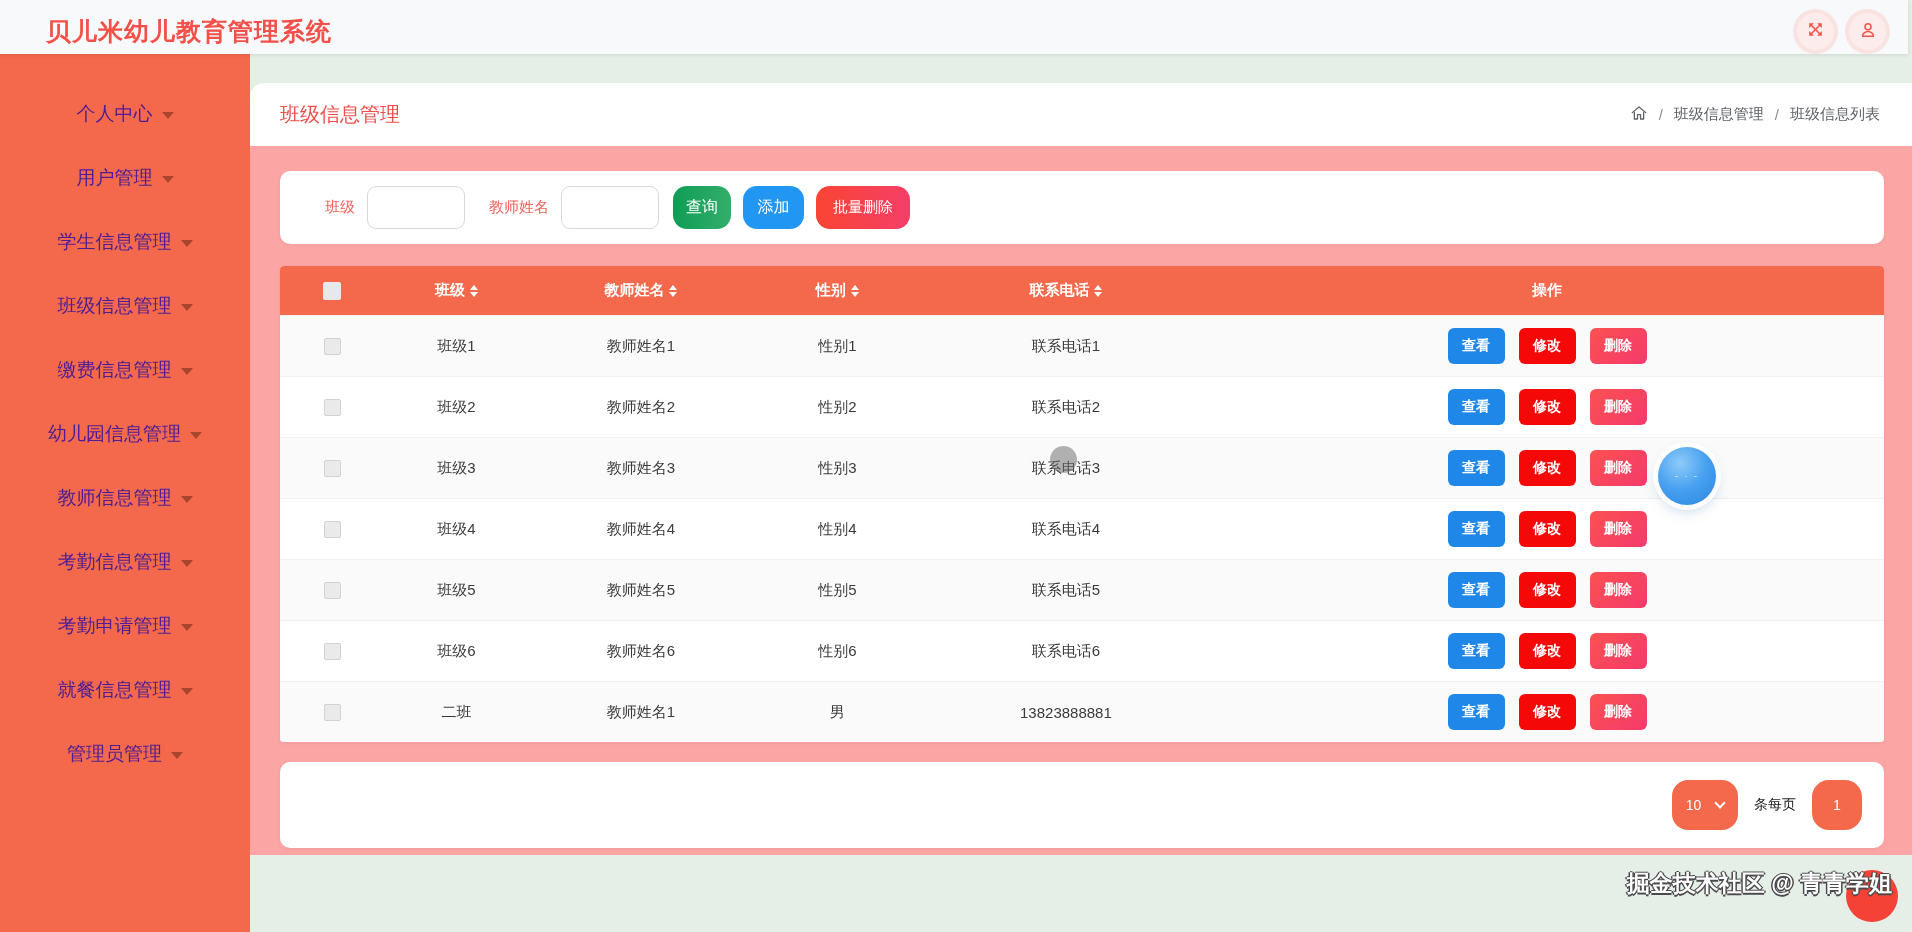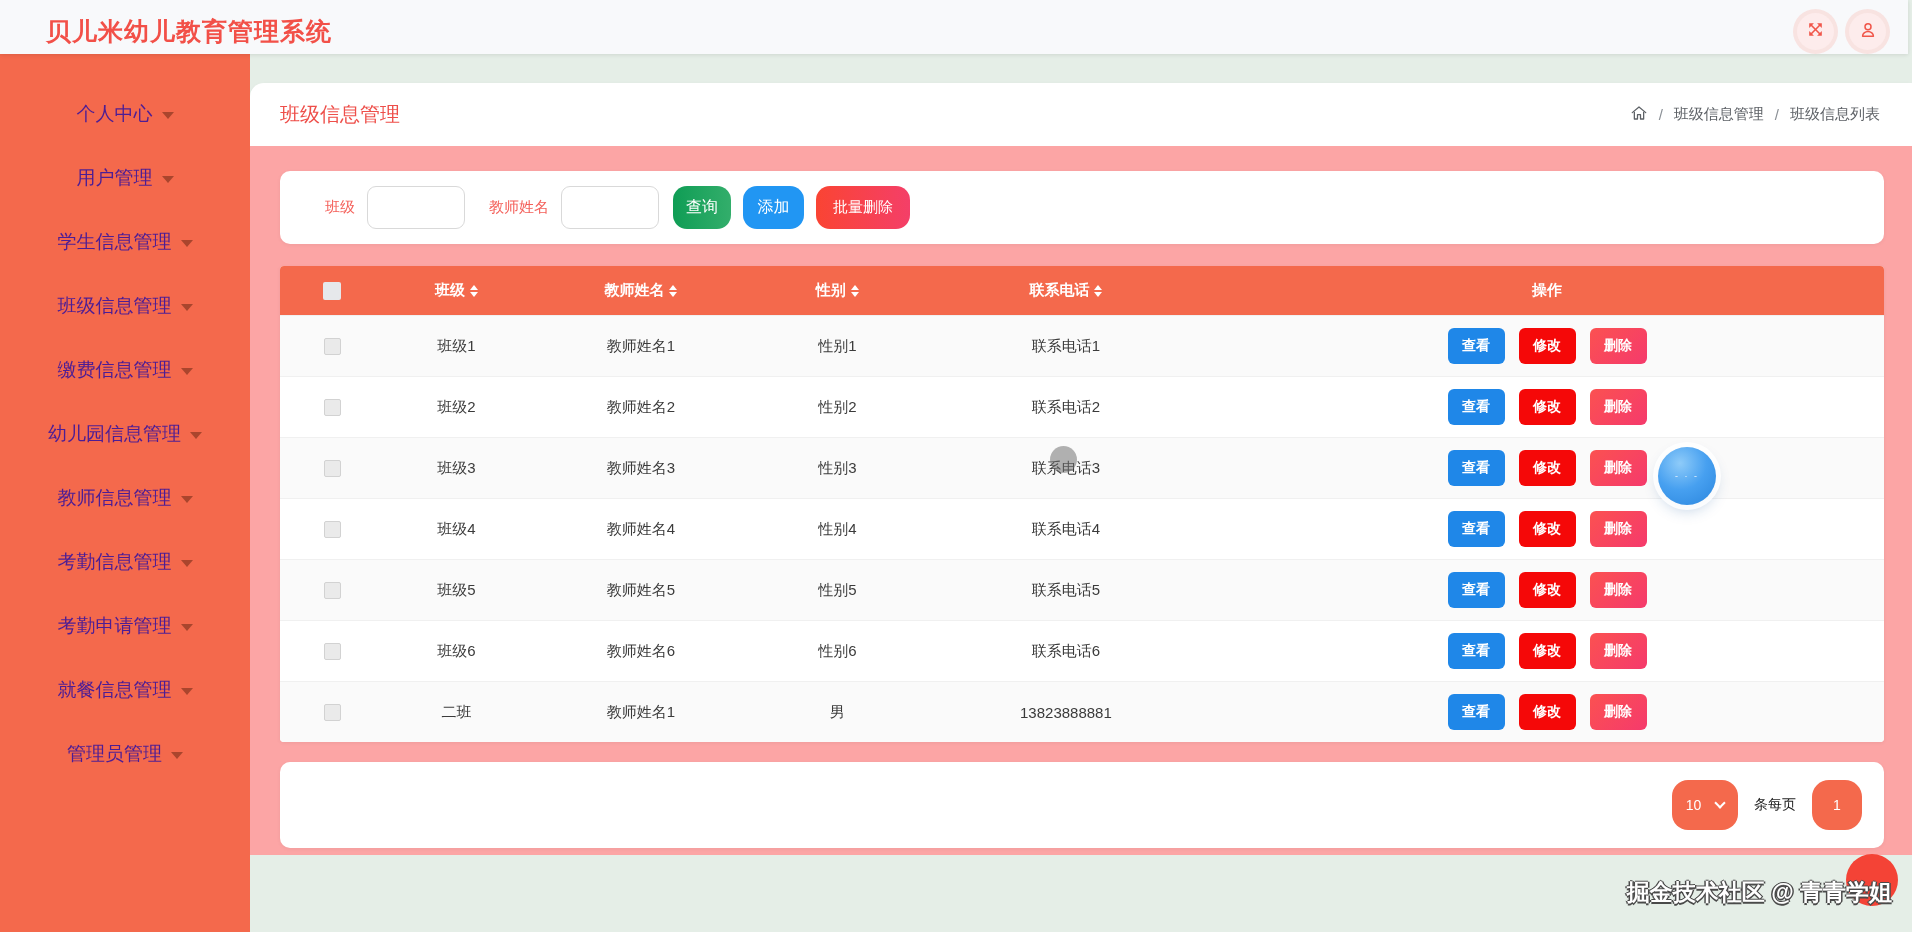--- a/index.html
+++ b/index.html
@@ -120,21 +120,21 @@
   .wm-dot { position:absolute; left:434px; top:24px; width:27px; height:27px; border-radius:50%; background:#6e6e6e; opacity:.9; }
 
   .float-ball {
     position:absolute; left:1658px; top:447px; width:58px; height:58px; border-radius:50%;
     background:radial-gradient(circle at 38% 28%, #8ecbf9 0%, #47a0f0 48%, #2a85dd 100%);
     box-shadow:0 0 0 5px rgba(255,255,255,.85), 0 6px 14px rgba(30,90,160,.25);
     z-index:60; display:flex; align-items:center; justify-content:center; cursor:pointer; border:none;
   }
   .ball-glyph { color:#eaf4ff; font-size:9px; letter-spacing:2px; }
 
-  .footer-credit { position:absolute; right:12px; bottom:24px; z-index:70; height:56px; display:flex; align-items:flex-end; }
+  .footer-credit { position:absolute; right:12px; bottom:8px; z-index:70; height:56px; display:flex; align-items:flex-start; }
   .credit-circle { position:absolute; right:2px; bottom:2px; width:52px; height:52px; border-radius:50%; background:#f44336; }
   .credit-text {
     position:relative; font-size:23px; font-weight:bold; color:#fff; padding-right:8px;
     text-shadow:-1.5px 0 #4a4a4a, 1.5px 0 #4a4a4a, 0 -1.5px #4a4a4a, 0 1.5px #4a4a4a;
   }
 </style>
 </head>
 <body>
 
 <header class="topbar">

